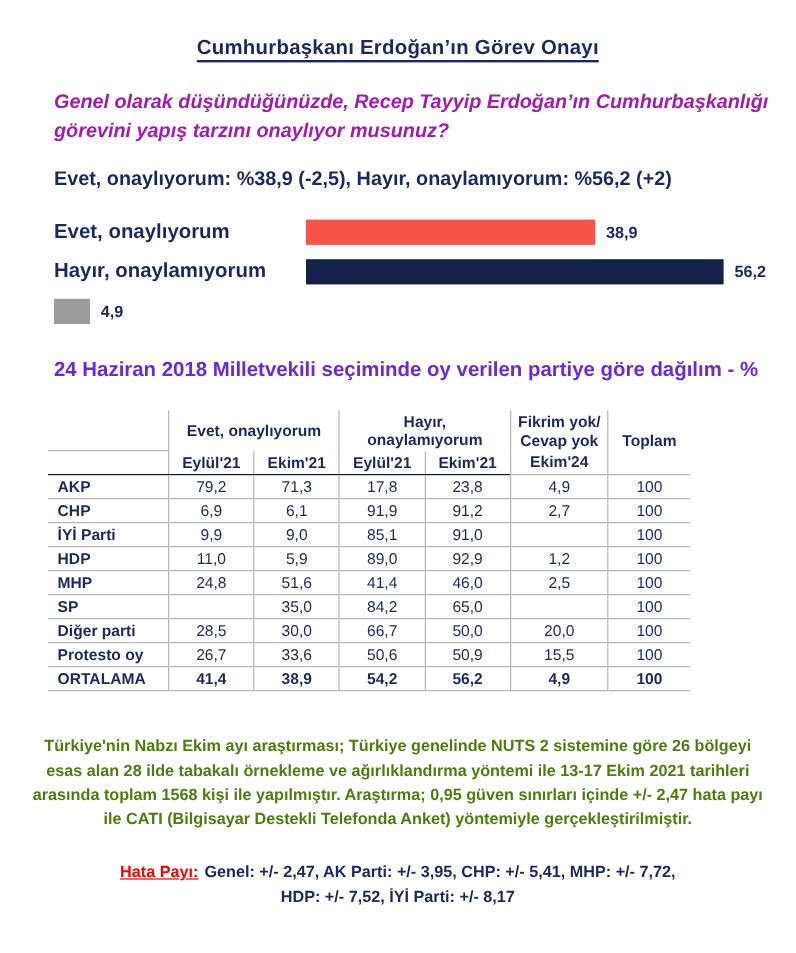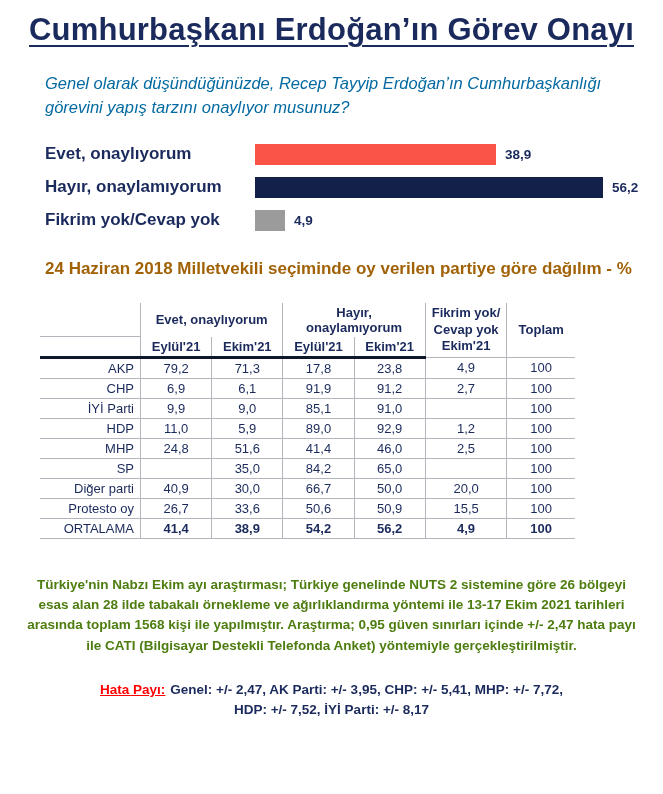--- a/index.html
+++ b/index.html
@@ -8,37 +8,37 @@
   .page {
     position: relative;
     width: 663px;
     height: 794px;
     margin: 0 auto;
     background: #ffffff;
     overflow: hidden;
     color: #1b2a5c;
   }
   .title {
-    margin-top: 12px;
-    text-align: center;
-    font-size: 31px;
+    margin-top: 30px;
+    text-align: center;
+    font-size: 17px;
     font-weight: bold;
     color: #1b2a5c;
     text-decoration: underline;
     text-underline-offset: 5px;
     text-decoration-thickness: 2px;
     letter-spacing: 0.2px;
   }
   .question {
     margin: 24px 16px 0 45px;
     font-size: 16.5px;
-    font-weight: normal;
+    font-weight: bold;
     font-style: italic;
     line-height: 1.45;
-    color: #0369a1;
+    color: #a21caf;
   }
   .question .q-line { white-space: nowrap; overflow: hidden; }
   .summary {
     margin: 18px 0 0 45px;
     font-size: 16.5px;
     font-weight: bold;
     color: #1b2a5c;
     white-space: nowrap;
   }
   .chart { margin: 24px 0 0 45px; }
@@ -54,43 +54,43 @@
   .chart-value {
     margin-left: 9px;
     font-size: 13.5px;
     font-weight: bold;
     color: #1b2a5c;
   }
   .section-heading {
     margin: 28px 0 0 45px;
     font-size: 17px;
     font-weight: bold;
-    color: #a16207;
+    color: #6d28d9;
   }
   table.party-table {
     margin: 24px 0 0 40px;
     border-collapse: collapse;
     font-size: 13px;
     color: #1b2a5c;
     width: 535px;
   }
   .party-table th, .party-table td {
     border-left: 1px solid #b4b4bc;
     padding: 2px 6px;
     height: 20px;
     text-align: center;
     font-weight: normal;
   }
   .party-table th:first-child, .party-table td:first-child { border-left: none; }
   .party-table thead th { font-weight: bold; vertical-align: middle; }
-  .party-table thead tr.sub-row th { border-bottom: 3px solid #0f172a; }
+  .party-table thead tr.sub-row th { border-bottom: 1px solid #0f172a; }
   .party-table thead th.blank-head { border-bottom: 1px solid #b4b4bc; }
   .party-table thead th.tall-head { white-space: pre-line; line-height: 1.25; border-bottom: 1px solid #b4b4bc; }
   .party-table tbody td, .party-table tbody th { border-bottom: 1px solid #b4b4bc; }
-  .party-table tbody th { text-align: right; font-weight: normal; padding-left: 8px; }
+  .party-table tbody th { text-align: left; font-weight: bold; padding-left: 8px; }
   .party-table tbody tr.bold-row td { font-weight: bold; }
   .party-table col.c-party { width: 96px; }
   .party-table col.c-val { width: 68px; }
   .party-table col.c-fikrim { width: 78px; }
   .party-table col.c-toplam { width: 65px; }
   .methodology {
     margin: 36px auto 0 auto;
     width: 612px;
     text-align: center;
     font-size: 13.5px;
@@ -118,34 +118,34 @@
 
 <div class="page">
 
   <div class="title">Cumhurbaşkanı Erdoğan’ın Görev Onayı</div>
 
   <div class="question">
     <div class="q-line">Genel olarak düşündüğünüzde, Recep Tayyip Erdoğan’ın Cumhurbaşkanlığı</div>
     <div class="q-line">görevini yapış tarzını onaylıyor musunuz?</div>
   </div>
 
+  <div class="summary">Evet, onaylıyorum: %38,9 (-2,5), Hayır, onaylamıyorum: %56,2 (+2)</div>
 
   <div class="chart" id="bar-chart">
       <div class="chart-row">
         <div class="chart-label">Evet, onaylıyorum</div>
         <div class="chart-bar" style="width: 241px; background-color: rgb(250, 83, 71);"></div>
         <div class="chart-value">38,9</div>
       </div>
       <div class="chart-row">
         <div class="chart-label">Hayır, onaylamıyorum</div>
         <div class="chart-bar" style="width: 348px; background-color: rgb(18, 32, 74);"></div>
         <div class="chart-value">56,2</div>
       </div>
       <div class="chart-row">
-        <div class="chart-label">Fikrim yok/Cevap yok</div>
         <div class="chart-bar" style="width: 30px; background-color: rgb(155, 155, 155);"></div>
         <div class="chart-value">4,9</div>
       </div>
     </div>
 
   <div class="section-heading">24 Haziran 2018 Milletvekili seçiminde oy verilen partiye göre dağılım - %</div>
 
   <table class="party-table" id="party-table">
     <colgroup>
       <col class="c-party">
@@ -156,21 +156,21 @@
         <col class="c-fikrim">
         <col class="c-toplam">
     </colgroup>
     <thead>
         <tr class="group-row">
           <th colspan="1" class="blank-head"></th>
           <th colspan="2">Evet, onaylıyorum</th>
           <th colspan="2">Hayır, onaylamıyorum</th>
           <th colspan="1" class="tall-head" rowspan="2">Fikrim yok/
 Cevap yok
-Ekim'21</th>
+Ekim'24</th>
           <th colspan="1" class="tall-head" rowspan="2">Toplam</th>
         </tr>
         <tr class="sub-row">
           <th></th>
           <th>Eylül'21</th>
           <th>Ekim'21</th>
           <th>Eylül'21</th>
           <th>Ekim'21</th>
         </tr>
       </thead>
@@ -224,21 +224,21 @@
           <th>SP</th>
           <td></td>
           <td>35,0</td>
           <td>84,2</td>
           <td>65,0</td>
           <td></td>
           <td>100</td>
         </tr>
         <tr>
           <th>Diğer parti</th>
-          <td>40,9</td>
+          <td>28,5</td>
           <td>30,0</td>
           <td>66,7</td>
           <td>50,0</td>
           <td>20,0</td>
           <td>100</td>
         </tr>
         <tr>
           <th>Protesto oy</th>
           <td>26,7</td>
           <td>33,6</td>

